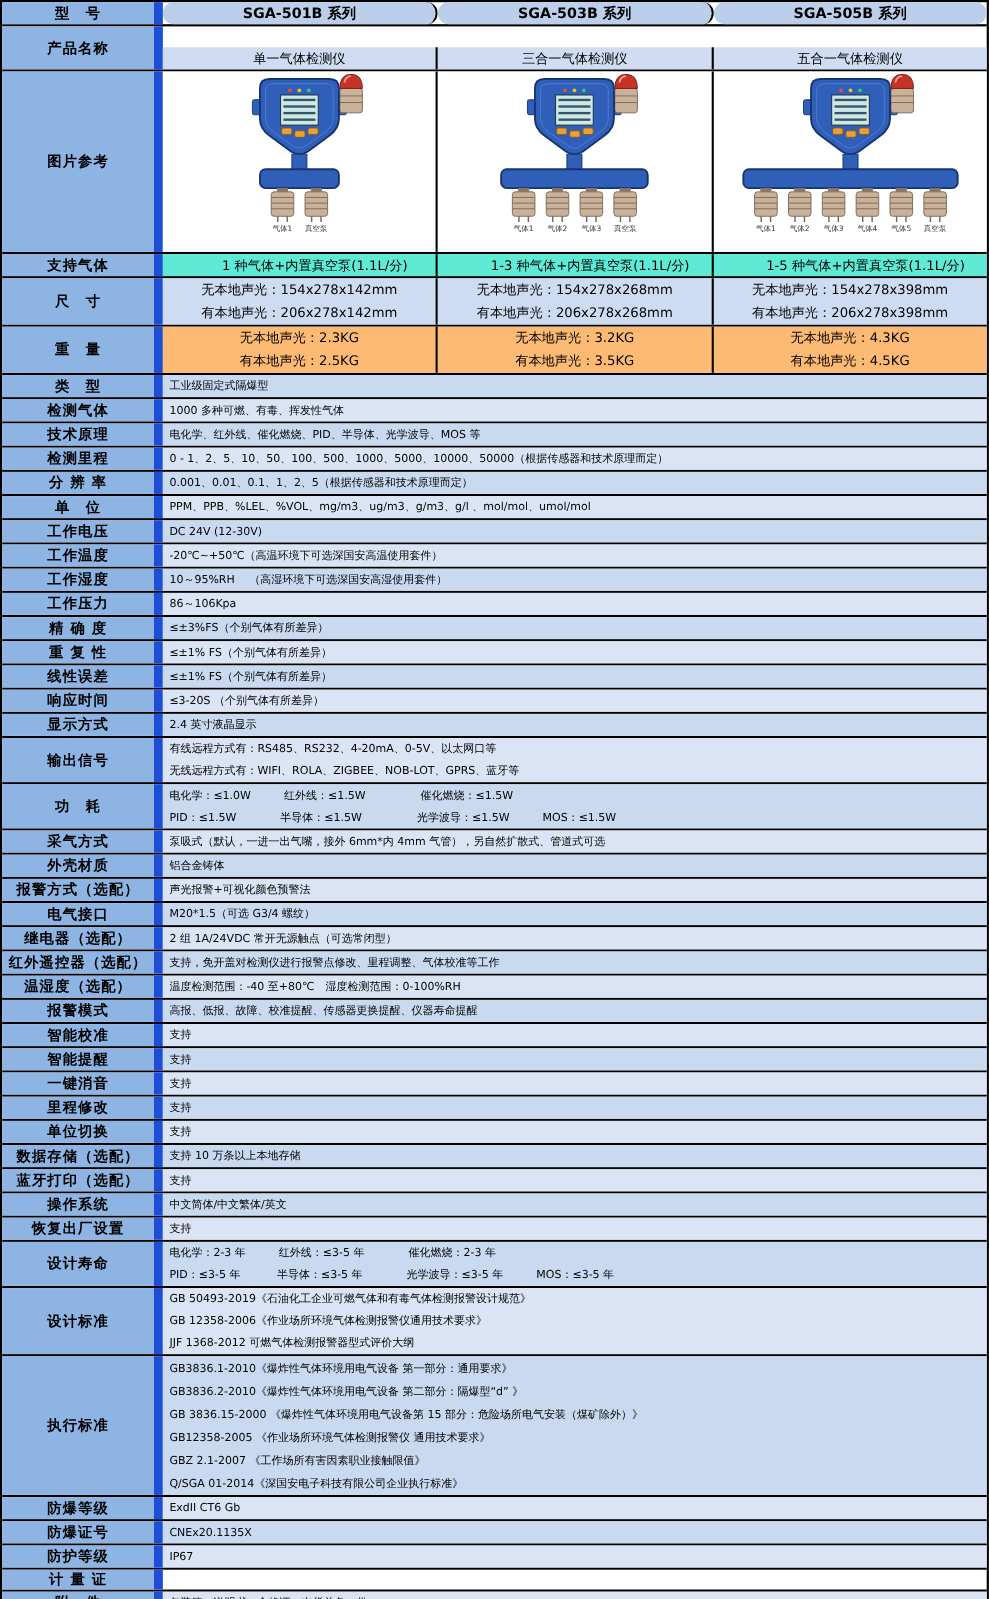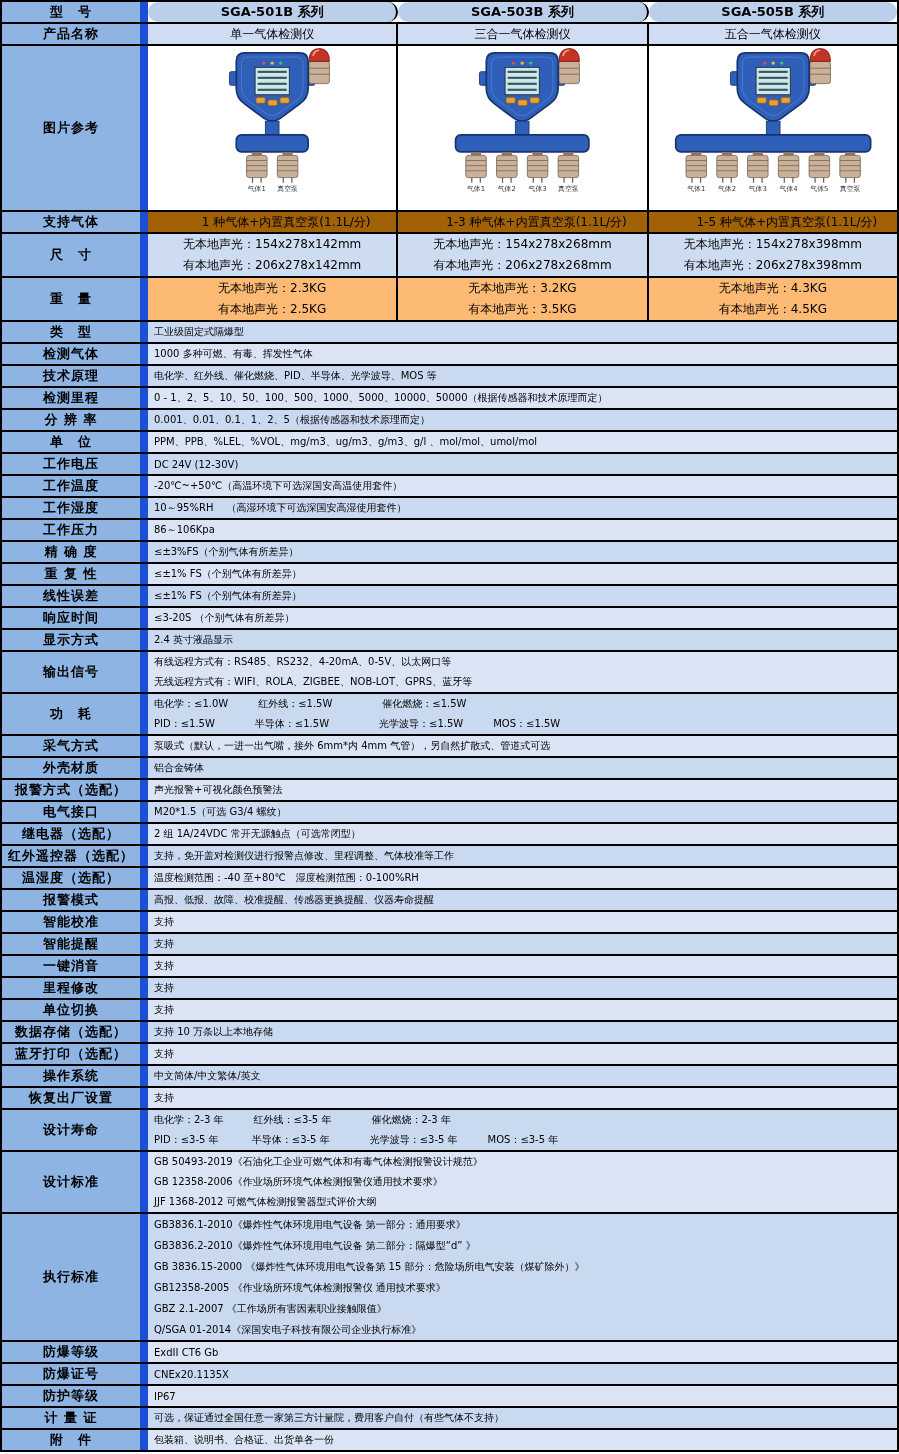--- a/index.html
+++ b/index.html
@@ -28,23 +28,23 @@
   .cell{
     flex:1 1 0;
     display:flex;flex-direction:column;align-items:center;justify-content:center;
     font-size:12px;
     border-right:2px solid #000;
     box-sizing:border-box;
     min-width:0;
   }
   .cell:last-child{border-right:none;}
   .hdr-row .cell{background:#BCCFEA;font-weight:bold;font-size:13px;min-height:20px;border-radius:10px;}
-  .prod-row .cell{background:#CFDCF2;min-height:20px;}
+  .prod-row .cell{background:#CFDCF2;min-height:20px;margin-top:19px;}
   .img-row .cell{background:#FFFFFF;height:164px;justify-content:flex-end;padding-bottom:17px;}
-  .support-row .cell{background:#a16207;min-height:20px;padding-left:28px;}
+  .support-row .cell{background:#5eead4;min-height:20px;padding-left:28px;}
   .size-row .cell{background:#CEDCF2;}
   .weight-row .cell{background:#fdba74;}
   .cline{min-height:21px;display:flex;align-items:center;font-size:12px;}
   
   .spec-row{display:flex;border-top:2px solid #000;}
   .spec-content{
     flex:1;display:flex;flex-direction:column;justify-content:center;
     padding:0 6px;box-sizing:border-box;min-width:0;
   }
   .spec-row:nth-child(odd) .spec-content{background:#C9DAF0;}
@@ -578,23 +578,20 @@
 
   <div class="spec-row" data-lines="1">
     <div class="lbl">防护等级</div>
     <div class="spec-content">
           <div class="line">IP67</div>
         </div>
   </div>
 
   <div class="spec-row" data-lines="1">
     <div class="lbl">计 量 证</div>
-    <div class="spec-content">
-          <div class="line">可选，保证通过全国任意一家第三方计量院，费用客户自付（有些气体不支持）</div>
-        </div>
   </div>
 
   <div class="spec-row" data-lines="1">
     <div class="lbl">附　件</div>
     <div class="spec-content">
           <div class="line">包装箱、说明书、合格证、出货单各一份</div>
         </div>
   </div>
 </div>
 </div>

